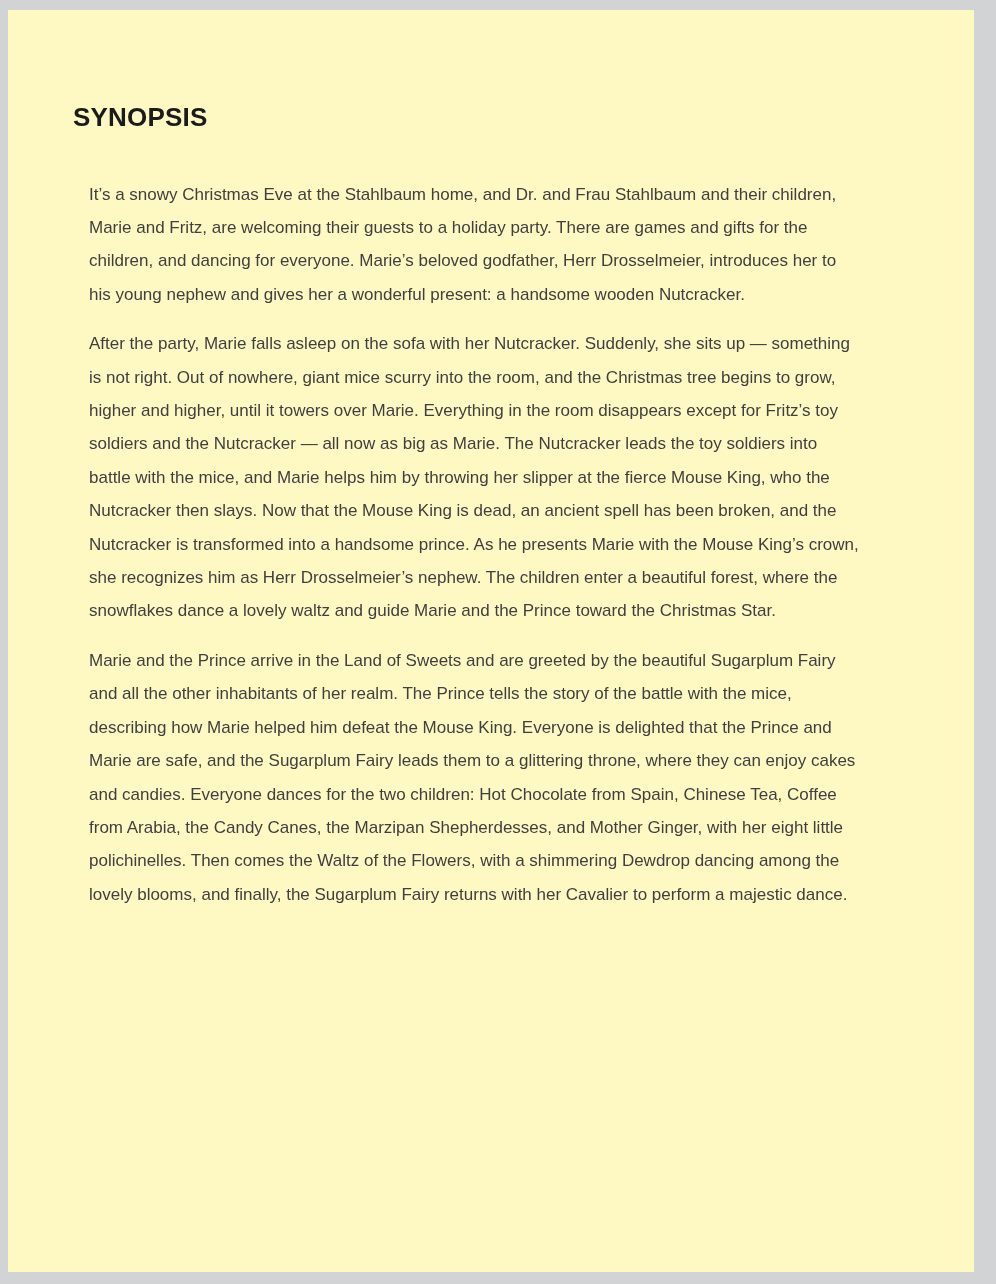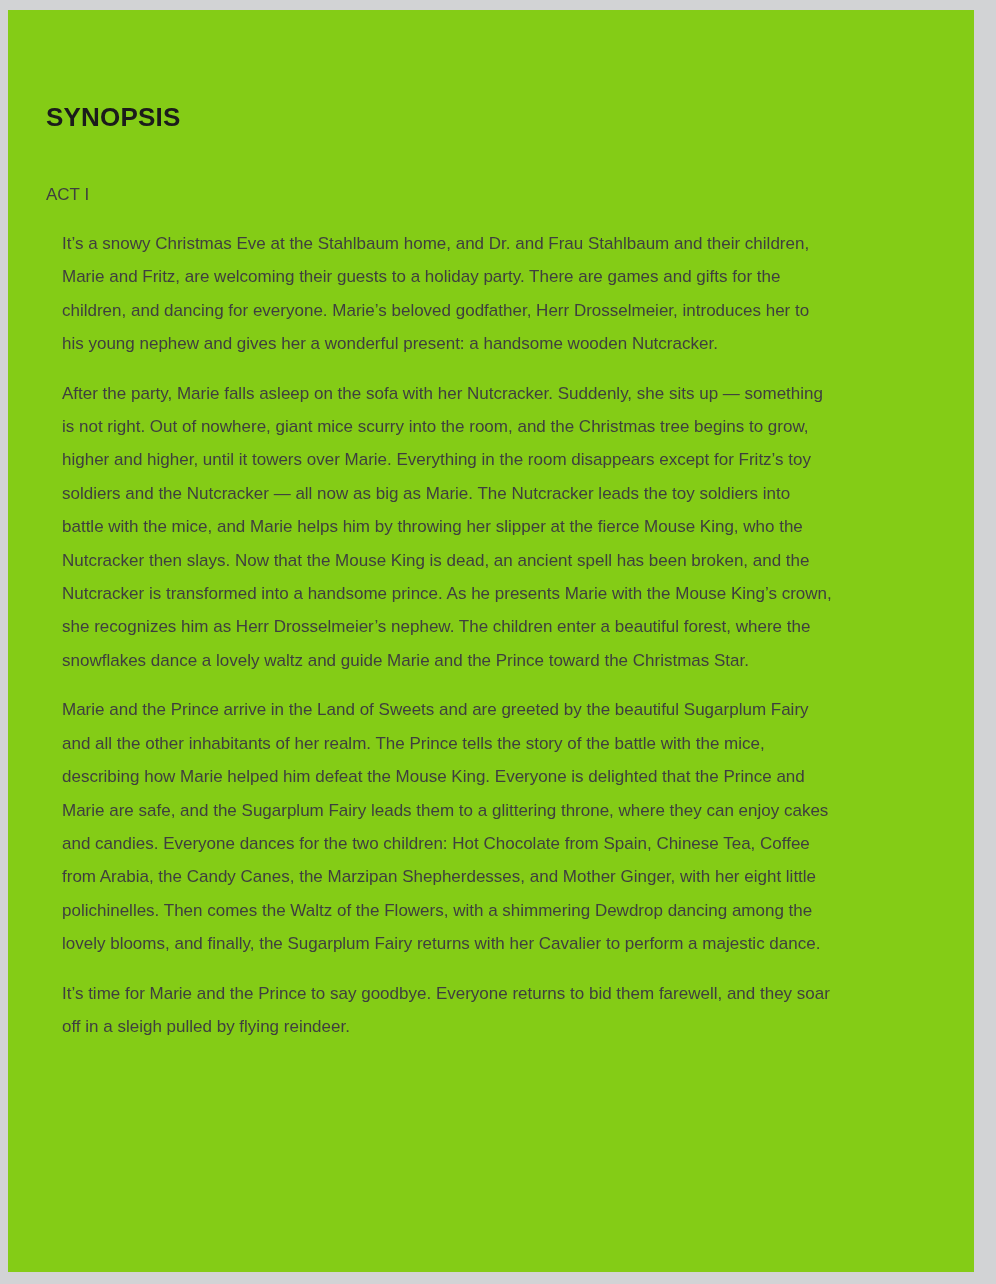--- a/index.html
+++ b/index.html
@@ -14,23 +14,23 @@
     height: 1284px;
     background: #d2d3d5;
     overflow: hidden;
   }
   .doc-page {
     position: absolute;
     left: 8px;
     top: 10px;
     width: 966px;
     height: 1262px;
-    background: #84cc16;
+    background: #fef9c3;
     box-sizing: border-box;
-    padding: 93px 70px 0 38px;
+    padding: 93px 70px 0 65px;
   }
   .doc-title {
     font-size: 26px;
     font-weight: 700;
     color: #1b1b1b;
     letter-spacing: 0.2px;
     line-height: 1.1;
     margin: 0 0 46px 0;
   }
   .doc-body {
@@ -56,25 +56,23 @@
 <body>
 
 <div class="canvas">
   <div class="doc-page">
 
     <h1 class="doc-title">SYNOPSIS</h1>
 
     <div class="doc-body">
 
       <div>
-        <p class="section-heading">ACT I</p>
         <p class="doc-paragraph">It’s a snowy Christmas Eve at the Stahlbaum home, and Dr. and Frau Stahlbaum and their children, Marie and Fritz, are welcoming their guests to a holiday party. There are games and gifts for the children, and dancing for everyone. Marie’s beloved godfather, Herr Drosselmeier, introduces her to his young nephew and gives her a wonderful present: a handsome wooden Nutcracker.</p>
         <p class="doc-paragraph">After the party, Marie falls asleep on the sofa with her Nutcracker. Suddenly, she sits up — something is not right. Out of nowhere, giant mice scurry into the room, and the Christmas tree begins to grow, higher and higher, until it towers over Marie. Everything in the room disappears except for Fritz’s toy soldiers and the Nutcracker — all now as big as Marie. The Nutcracker leads the toy soldiers into battle with the mice, and Marie helps him by throwing her slipper at the fierce Mouse King, who the Nutcracker then slays. Now that the Mouse King is dead, an ancient spell has been broken, and the Nutcracker is transformed into a handsome prince. As he presents Marie with the Mouse King’s crown, she recognizes him as Herr Drosselmeier’s nephew. The children enter a beautiful forest, where the snowflakes dance a lovely waltz and guide Marie and the Prince toward the Christmas Star.</p>
       </div>
 
       <div>
         <p class="doc-paragraph">Marie and the Prince arrive in the Land of Sweets and are greeted by the beautiful Sugarplum Fairy and all the other inhabitants of her realm. The Prince tells the story of the battle with the mice, describing how Marie helped him defeat the Mouse King. Everyone is delighted that the Prince and Marie are safe, and the Sugarplum Fairy leads them to a glittering throne, where they can enjoy cakes and candies. Everyone dances for the two children: Hot Chocolate from Spain, Chinese Tea, Coffee from Arabia, the Candy Canes, the Marzipan Shepherdesses, and Mother Ginger, with her eight little polichinelles. Then comes the Waltz of the Flowers, with a shimmering Dewdrop dancing among the lovely blooms, and finally, the Sugarplum Fairy returns with her Cavalier to perform a majestic dance.</p>
-        <p class="doc-paragraph">It’s time for Marie and the Prince to say goodbye. Everyone returns to bid them farewell, and they soar off in a sleigh pulled by flying reindeer.</p>
       </div>
 
     </div>
   </div>
 </div>
 
 </body></html>

